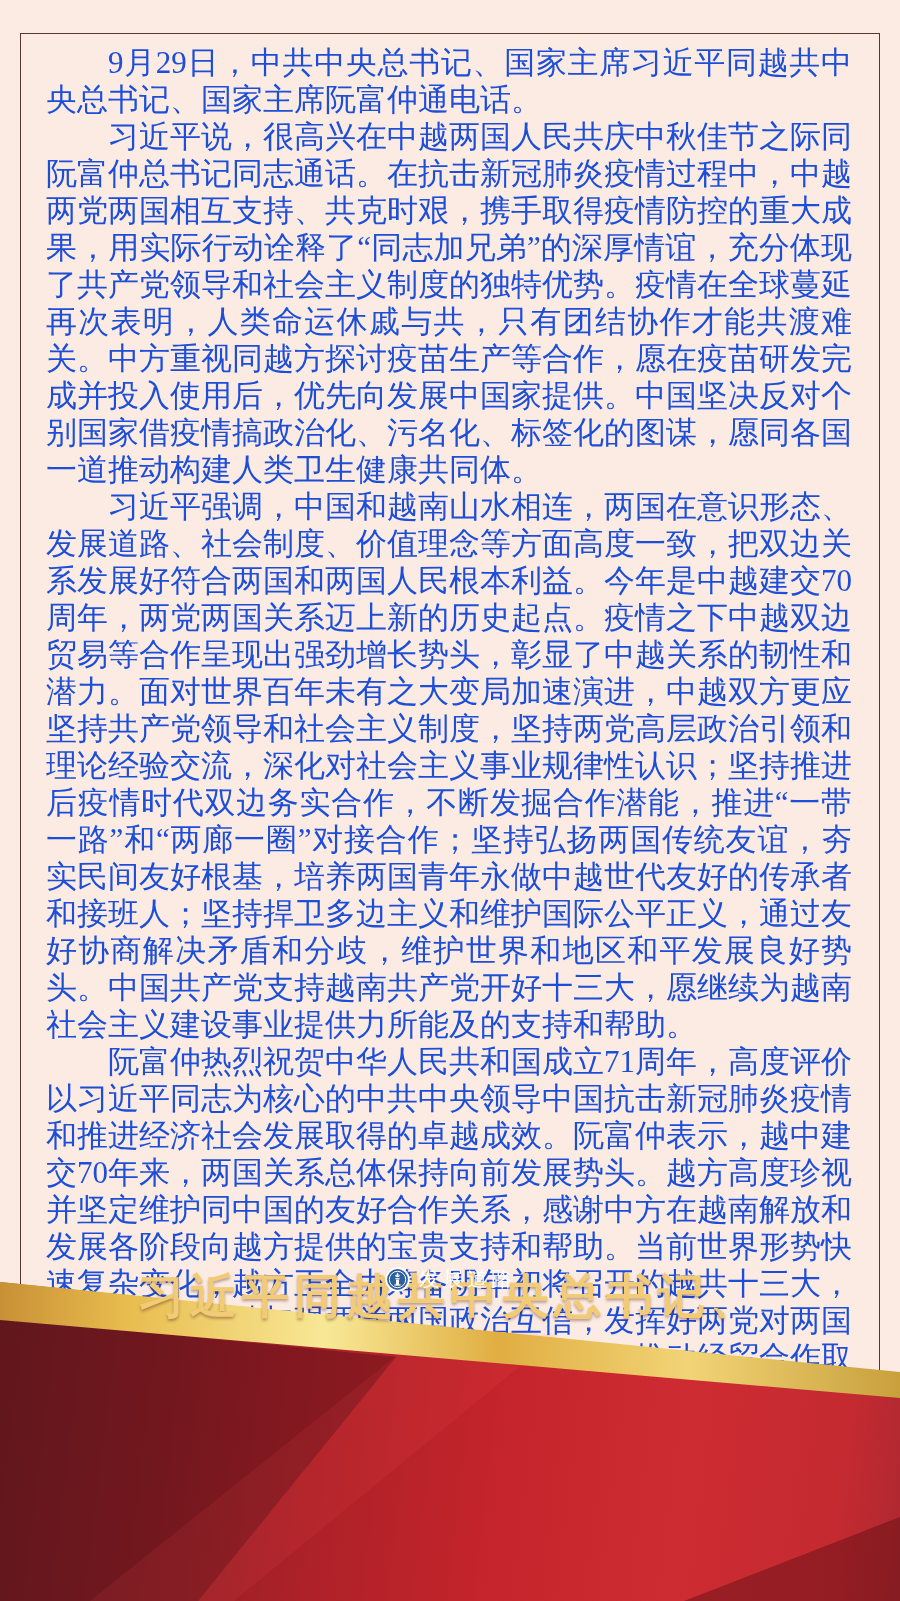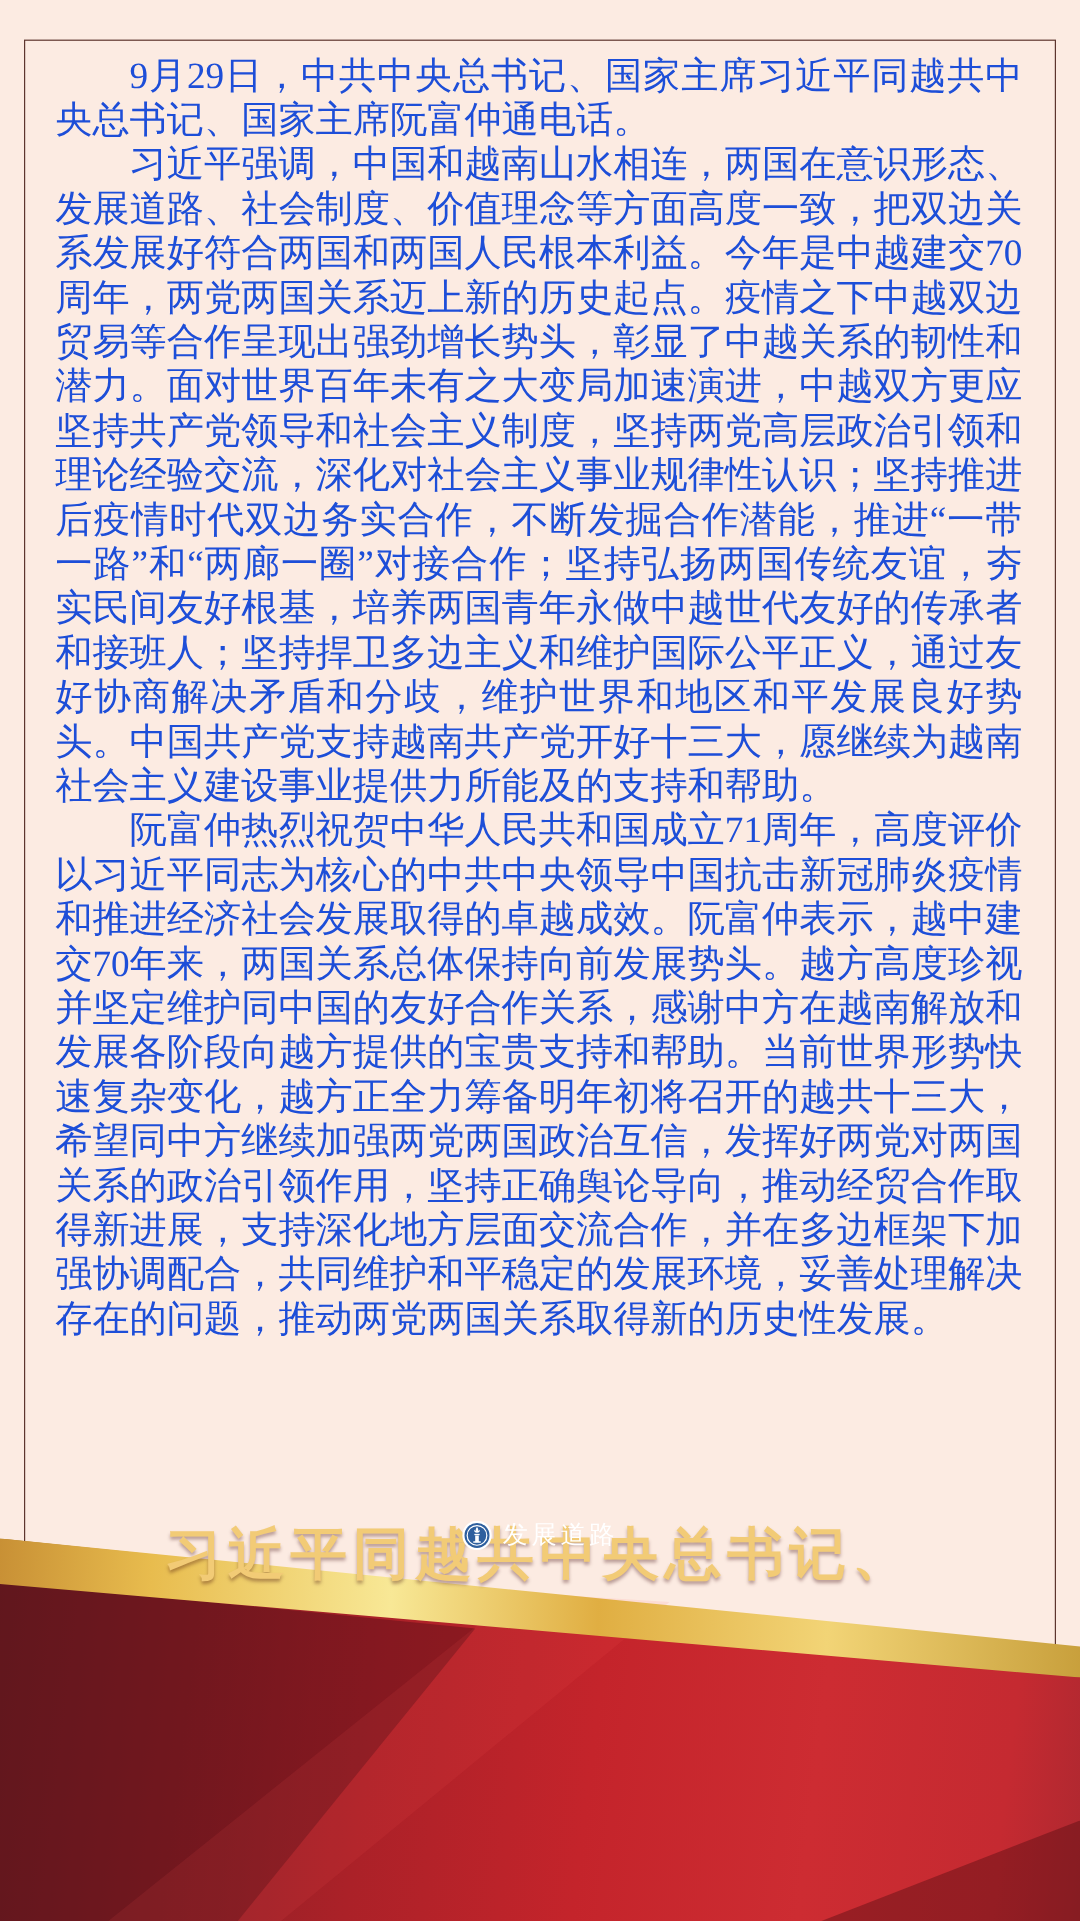--- a/index.html
+++ b/index.html
@@ -121,20 +121,21 @@
     font-family: "Liberation Sans", "DejaVu Sans", sans-serif;
   }
 </style>
 </head>
 <body>
 
 <div class="frame"></div>
 
 <div class="article">
   <p>9月29日，中共中央总书记、国家主席习近平同越共中央总书记、国家主席阮富仲通电话。</p>
+  <p>习近平说，很高兴在中越两国人民共庆中秋佳节之际同阮富仲总书记同志通话。在抗击新冠肺炎疫情过程中，中越两党两国相互支持、共克时艰，携手取得疫情防控的重大成果，用实际行动诠释了“同志加兄弟”的深厚情谊，充分体现了共产党领导和社会主义制度的独特优势。疫情在全球蔓延再次表明，人类命运休戚与共，只有团结协作才能共渡难关。中方重视同越方探讨疫苗生产等合作，愿在疫苗研发完成并投入使用后，优先向发展中国家提供。中国坚决反对个别国家借疫情搞政治化、污名化、标签化的图谋，愿同各国一道推动构建人类卫生健康共同体。</p>
   <p>习近平强调，中国和越南山水相连，两国在意识形态、发展道路、社会制度、价值理念等方面高度一致，把双边关系发展好符合两国和两国人民根本利益。今年是中越建交70周年，两党两国关系迈上新的历史起点。疫情之下中越双边贸易等合作呈现出强劲增长势头，彰显了中越关系的韧性和潜力。面对世界百年未有之大变局加速演进，中越双方更应坚持共产党领导和社会主义制度，坚持两党高层政治引领和理论经验交流，深化对社会主义事业规律性认识；坚持推进后疫情时代双边务实合作，不断发掘合作潜能，推进“一带一路”和“两廊一圈”对接合作；坚持弘扬两国传统友谊，夯实民间友好根基，培养两国青年永做中越世代友好的传承者和接班人；坚持捍卫多边主义和维护国际公平正义，通过友好协商解决矛盾和分歧，维护世界和地区和平发展良好势头。中国共产党支持越南共产党开好十三大，愿继续为越南社会主义建设事业提供力所能及的支持和帮助。</p>
   <p>阮富仲热烈祝贺中华人民共和国成立71周年，高度评价以习近平同志为核心的中共中央领导中国抗击新冠肺炎疫情和推进经济社会发展取得的卓越成效。阮富仲表示，越中建交70年来，两国关系总体保持向前发展势头。越方高度珍视并坚定维护同中国的友好合作关系，感谢中方在越南解放和发展各阶段向越方提供的宝贵支持和帮助。当前世界形势快速复杂变化，越方正全力筹备明年初将召开的越共十三大，希望同中方继续加强两党两国政治互信，发挥好两党对两国关系的政治引领作用，坚持正确舆论导向，推动经贸合作取得新进展，支持深化地方层面交流合作，并在多边框架下加强协调配合，共同维护和平稳定的发展环境，妥善处理解决存在的问题，推动两党两国关系取得新的历史性发展。</p>
 </div>
 
 <div class="banner">
   <div class="red-banner"></div>
   <div class="red-shadow-left"></div>
   <div class="red-sheen"></div>
   <div class="red-shadow-right"></div>
   <div class="gold-fold"></div>

